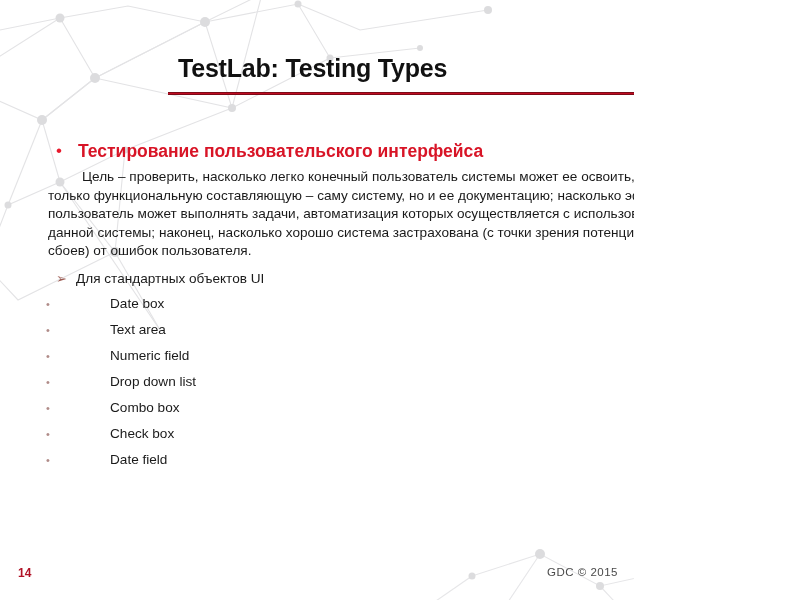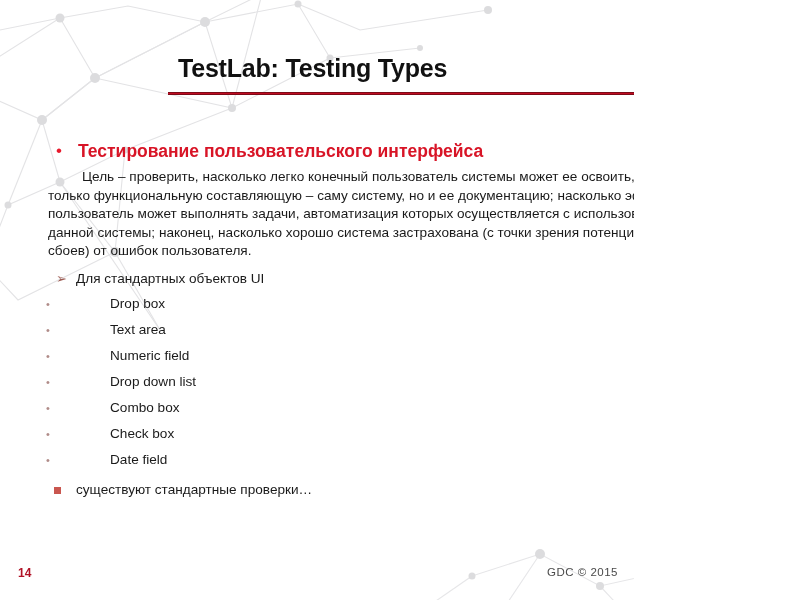--- a/index.html
+++ b/index.html
@@ -287,21 +287,21 @@
 
     <p id="paragraph">Цель – проверить, насколько легко конечный пользователь системы может ее освоить, включая не только функциональную составляющую – саму систему, но и ее документацию; насколько эффективно пользователь может выполнять задачи, автоматизация которых осуществляется с использованием данной системы; наконец, насколько хорошо система застрахована (с точки зрения потенциальных сбоев) от ошибок пользователя.</p>
 
     <div class="lvl2-row">
       <span class="lvl2-bullet">➢</span>
       <span class="lvl2-label">Для стандартных объектов UI</span>
     </div>
 
     <div class="lvl3-row">
       <span class="lvl3-bullet">•</span>
-      <span class="lvl3-label">Drop box</span>
+      <span class="lvl3-label">Date box</span>
     </div>
     <div class="lvl3-row">
       <span class="lvl3-bullet">•</span>
       <span class="lvl3-label">Text area</span>
     </div>
     <div class="lvl3-row">
       <span class="lvl3-bullet">•</span>
       <span class="lvl3-label">Numeric field</span>
     </div>
     <div class="lvl3-row">
@@ -314,23 +314,19 @@
     </div>
     <div class="lvl3-row">
       <span class="lvl3-bullet">•</span>
       <span class="lvl3-label">Check box</span>
     </div>
     <div class="lvl3-row">
       <span class="lvl3-bullet">•</span>
       <span class="lvl3-label">Date field</span>
     </div>
 
-    <div class="lvl2b-row">
-      <span class="lvl2b-bullet"><i class="sq"></i></span>
-      <span class="lvl2b-label">существуют стандартные проверки…</span>
-    </div>
 
   </div>
 
   <div id="slide-number">14</div>
   <div id="copyright">GDC © 2015</div>
 
 </div>
 
 </body></html>

